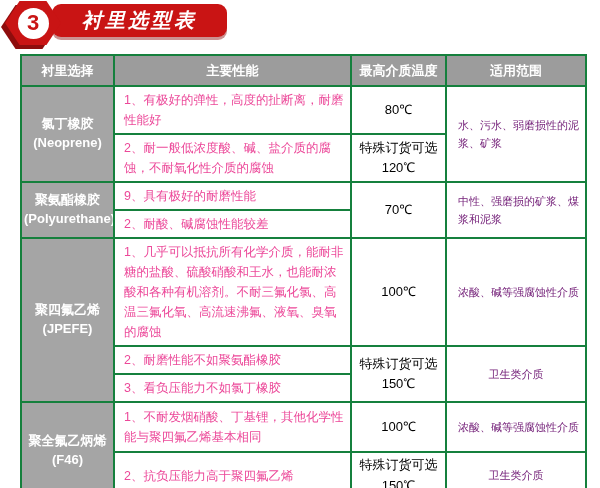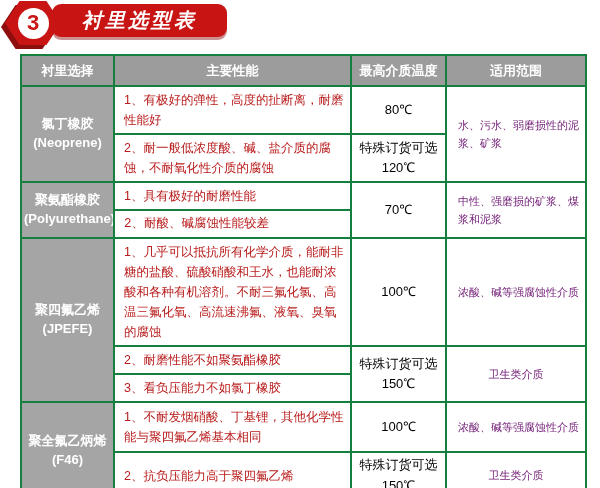--- a/index.html
+++ b/index.html
@@ -45,34 +45,34 @@
     font-size: 13px; font-weight: bold; height: 31px;
     text-align: center; vertical-align: middle; padding: 2px;
   }
   td.label {
     background: #a5a5a5; color: #ffffff; font-weight: bold;
     font-size: 13px; text-align: center; vertical-align: middle;
     line-height: 1.45; padding: 2px;
   }
   td.label span { display: block; }
   td.perf {
-    font-size: 12.5px; color: #b91c1c; text-align: left;
+    font-size: 12.5px; color: #ec4899; text-align: left;
     vertical-align: middle; padding: 3px 4px 3px 9px; line-height: 1.6;
   }
   td.temp {
     font-size: 13px; color: #000000; text-align: center;
     vertical-align: middle; padding: 2px 5px; line-height: 1.55;
   }
   td.scope {
     font-size: 11px; color: #701a75; text-align: left;
     vertical-align: middle; padding: 3px 6px 3px 11px; line-height: 1.65;
   }
   td.scope.center { text-align: center; padding: 3px; font-family: Liberation Serif, serif; }
   tr.h45 { height: 45px; } tr.h42 { height: 42px; }
-  tr.h27 { height: 27px; } tr.h26 { height: 26px; font-family: Liberation Mono, monospace; }
+  tr.h27 { height: 27px; } tr.h26 { height: 26px; }
   tr.h90 { height: 90px; } tr.h23 { height: 23px; }
   tr.h50 { height: 50px; } tr.h47 { height: 47px; }
 </style>
 </head>
 <body>
 
 <div class="page-header">
   <div class="hex-wrap">
     <div class="hex hex-shadow"></div>
     <div class="hex">
@@ -115,21 +115,21 @@
     <tr class="h42">
       <td class="perf">2、耐一般低浓度酸、碱、盐介质的腐蚀，不耐氧化性介质的腐蚀</td>
       <td class="temp">特殊订货可选 120℃</td>
     </tr>
 
     <tr class="h27">
       <td class="label" rowspan="2">
         <span>聚氨酯橡胶</span>
         <span>(Polyurethane)</span>
       </td>
-      <td class="perf">1、具有极好的耐磨性能</td>
+      <td class="perf">9、具有极好的耐磨性能</td>
       <td class="temp" rowspan="2">70℃</td>
       <td class="scope" rowspan="2">中性、强磨损的矿浆、煤浆和泥浆</td>
     </tr>
     <tr class="h26">
       <td class="perf">2、耐酸、碱腐蚀性能较差</td>
     </tr>
 
     <tr class="h90">
       <td class="label" rowspan="3">
         <span>聚四氟乙烯</span>

